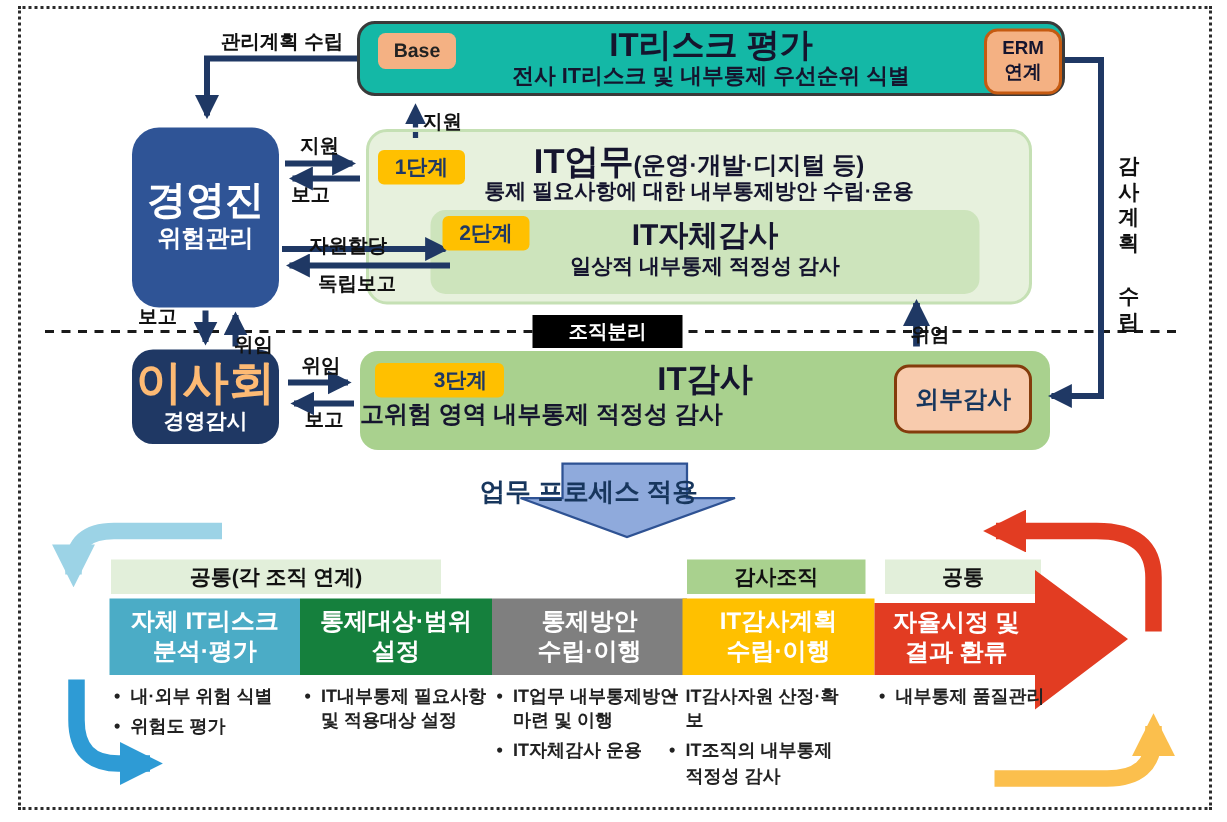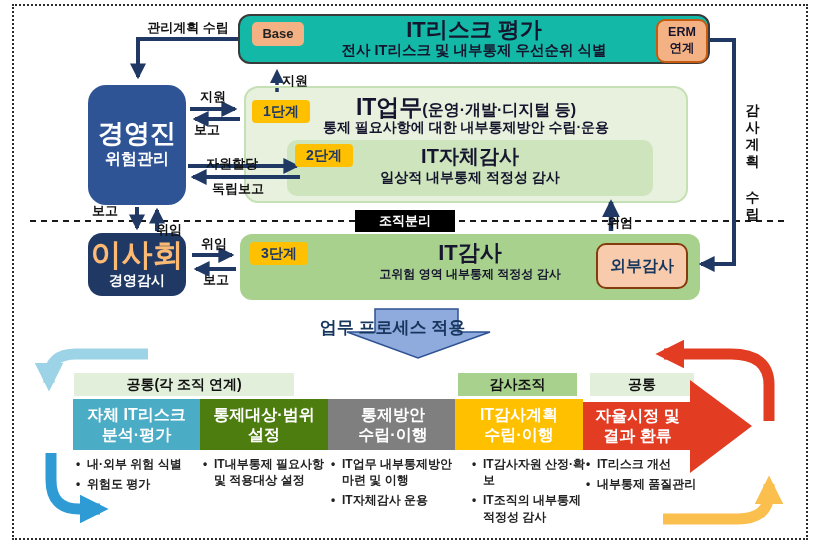--- a/index.html
+++ b/index.html
@@ -38,21 +38,21 @@
                font-size:14px;font-weight:bold;color:#1F3864;text-align:center;line-height:23px;}
   .g1-titlerow{position:absolute;left:0;top:4px;width:100%;text-align:center;color:#15152e;}
   .g1-title{font-size:23px;font-weight:bold;}
   .g1-note{font-size:16px;font-weight:bold;}
   .g1-sub{position:absolute;left:0;top:31px;width:100%;text-align:center;font-size:14px;font-weight:bold;color:#15152e;}
   .green2{position:absolute;left:41px;top:52px;width:366px;height:56px;background:#CDE4BC;border-radius:10px;}
   .g2-title{position:absolute;left:0;top:3px;width:100%;text-align:center;font-size:20px;font-weight:bold;color:#15152e;}
   .g2-sub{position:absolute;left:0;top:29px;width:100%;text-align:center;font-size:14px;font-weight:bold;color:#15152e;}
   .green3{left:240px;top:234px;width:460px;height:66px;background:#A9D18E;border-radius:12px;}
   .g3-title{position:absolute;left:0;top:4px;width:100%;text-align:center;font-size:22px;font-weight:bold;color:#15152e;}
-  .g3-sub{position:absolute;left:0;top:32px;width:100%;text-align:center;font-size:12px;font-weight:bold;color:#15152e;}
+  .g3-sub{position:absolute;left:0;top:32px;width:100%;font-size:16px;font-weight:bold;color:#15152e;}
   .ext-badge{position:absolute;right:12px;top:9px;width:88px;height:42px;background:#F8CBAD;border:2px solid #843C0C;border-radius:10px;
              display:flex;align-items:center;justify-content:center;font-size:16px;font-weight:bold;color:#17365D;z-index:3;}
 
   .sep-badge{left:355px;top:210px;width:100px;height:22px;background:#000;color:#fff;z-index:3;
              font-size:13px;font-weight:bold;text-align:center;line-height:22px;}
 
   .vert-lbl{left:736px;top:94px;width:26px;height:126px;z-index:3;writing-mode:vertical-rl;text-orientation:upright;
             font-size:14px;font-weight:bold;color:#111;letter-spacing:3px;}
 
   .trans-lbl{left:300px;top:316px;width:185px;text-align:center;font-size:17px;font-weight:bold;color:#17365D;z-index:3;}
@@ -163,54 +163,53 @@
     <div class="board-sub">경영감시</div>
   </div>
   <div class="lbl" style="left:193px;top:237px;width:42px;">위임</div>
   <div class="lbl" style="left:195px;top:273px;width:42px;">보고</div>
 
   <div class="box green3">
     <div class="g3-title">IT감사</div>
     <div class="g3-sub">고위험 영역 내부통제 적정성 감사</div>
     <div class="ext-badge">외부감사</div>
   </div>
-  <div class="stage-badge" style="left:250px;top:242px;">3단계</div>
+  <div class="stage-badge" style="left:250px;top:242px;padding-left:28px;">3단계</div>
 
   <div class="abs vert-lbl">감사계획 수립</div>
 
   <div class="abs trans-lbl">업무 프로세스 적용</div>
 
   <div class="ghdr" style="left:74px;top:373px;width:220px;">공통(각 조직 연계)</div>
   <div class="ghdr" style="left:333px;top:373px;width:80px;margin-top:36px;">IT조직</div>
   <div class="ghdr dark" style="left:458px;top:373px;width:119px;">감사조직</div>
   <div class="ghdr" style="left:590px;top:373px;width:104px;">공통</div>
 
   <div class="step pre" style="left:73px;top:399px;width:127px;background:#4BACC6;">자체 IT리스크
 분석·평가</div>
-  <div class="step pre" style="left:200px;top:399px;width:128px;background:#4d7c0f;">통제대상·범위
+  <div class="step pre" style="left:200px;top:399px;width:128px;background:#15803d;">통제대상·범위
 설정</div>
   <div class="step pre" style="left:328px;top:399px;width:130px;background:#7F7F7F;">통제방안
 수립·이행</div>
   <div class="step pre" style="left:455px;top:399px;width:128px;background:#FFC000;">IT감사계획
 수립·이행</div>
   <div class="abs step5-lbl pre">자율시정 및
 결과 환류</div>
 
   <div class="bcol" style="left:76px;width:122px;">
     <div class="bullet">내·외부 위험 식별</div>
     <div class="bullet">위험도 평가</div>
   </div>
   <div class="bcol" style="left:203px;width:122px;">
     <div class="bullet">IT내부통제 필요사항 및 적용대상 설정</div>
   </div>
   <div class="bcol" style="left:331px;width:122px;">
     <div class="bullet">IT업무 내부통제방안 마련 및 이행</div>
     <div class="bullet">IT자체감사 운용</div>
   </div>
-  <div class="bcol" style="left:472px;width:124px;">
+  <div class="bcol" style="left:446px;width:124px;">
     <div class="bullet">IT감사자원 산정·확보</div>
     <div class="bullet">IT조직의 내부통제 적정성 감사</div>
   </div>
   <div class="bcol" style="left:586px;width:112px;">
-    <div class="bullet">IT리스크 개선</div>
     <div class="bullet">내부통제 품질관리</div>
   </div>
 </div>
 
 </body></html>

